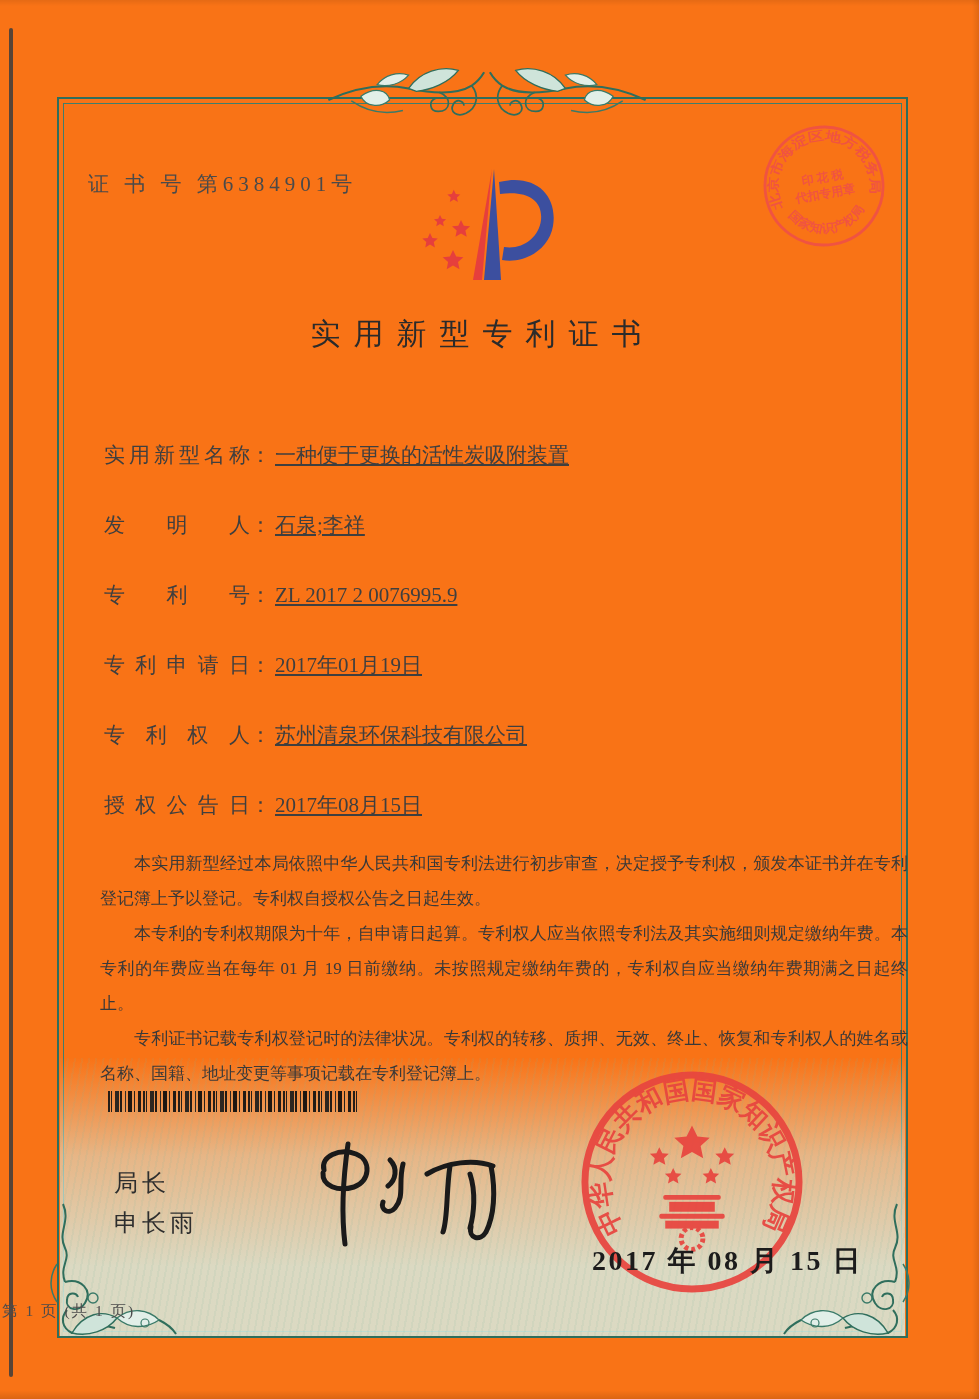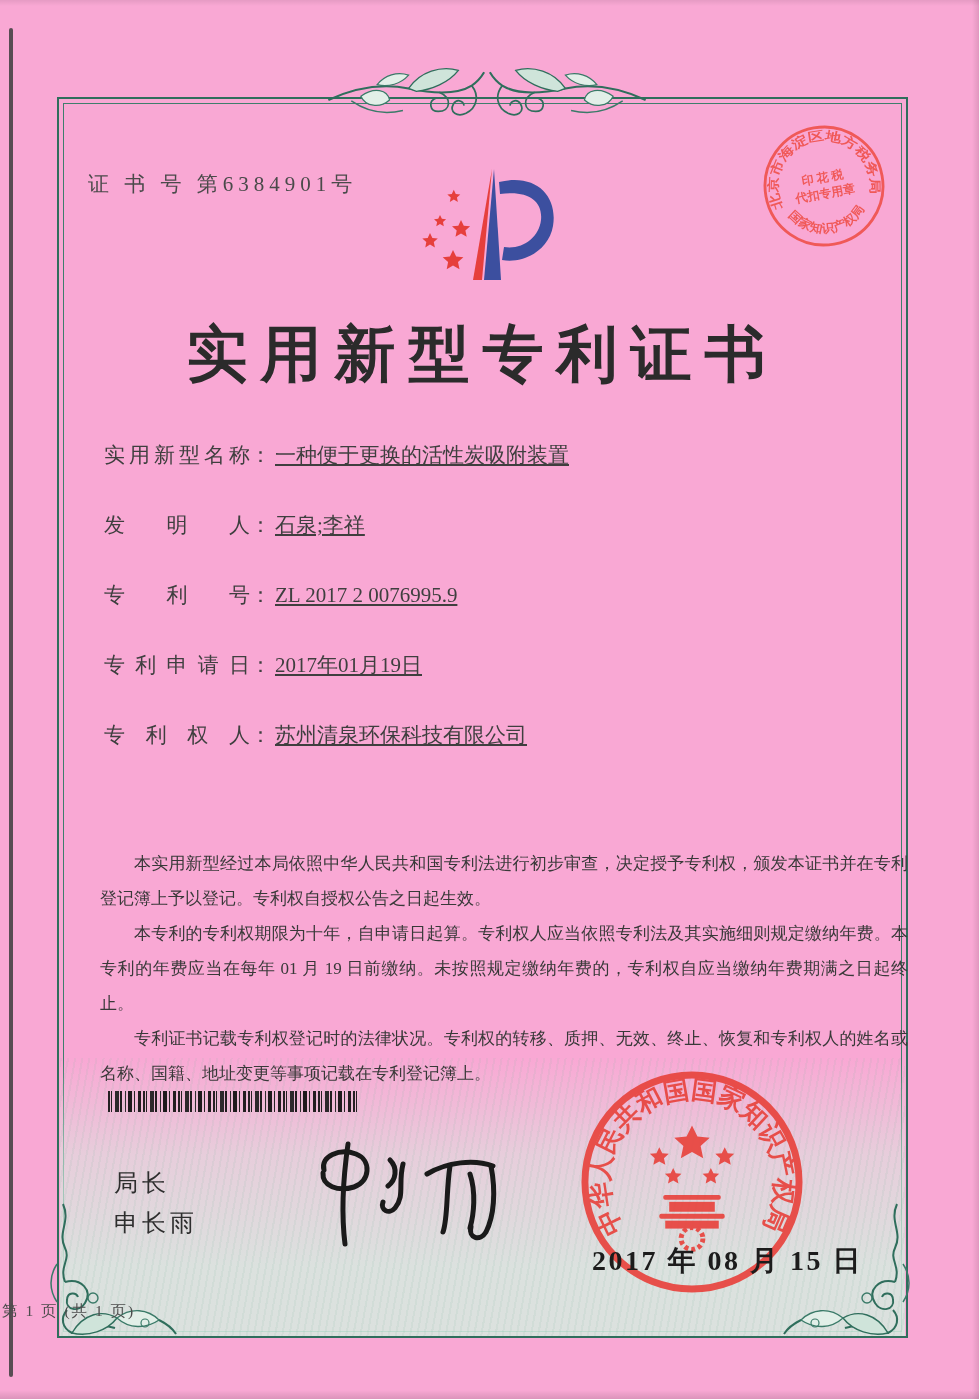--- a/index.html
+++ b/index.html
@@ -1,19 +1,19 @@
 <!DOCTYPE html>
 <html><head>
 <meta charset="utf-8">
 <style>
   html,body{margin:0;padding:0;background:#ffffff;}
   .page{
     position:relative;
     width:979px;height:1399px;
-    background:#f9a8d4;
+    background:#f97316;
     overflow:hidden;
     font-family:"Liberation Serif", serif;
   }
   
   .scan-edge-left{position:absolute;left:9px;top:28px;bottom:22px;width:4px;background:#3c3c3c;border-radius:2px;opacity:.85;}
   .scan-edge-right{position:absolute;right:0;top:0;bottom:0;width:7px;background:linear-gradient(90deg,rgba(0,0,0,0),rgba(0,0,0,.10));}
   .scan-edge-bottom{position:absolute;left:0;right:0;bottom:0;height:9px;background:linear-gradient(0deg,rgba(0,0,0,.12),rgba(0,0,0,0));}
   .scan-edge-top{position:absolute;left:0;right:0;top:0;height:6px;background:linear-gradient(180deg,rgba(0,0,0,.08),rgba(0,0,0,0));}
 
   
@@ -36,21 +36,21 @@
 
   .cert-no{
     position:absolute;left:88px;top:170px;
     font-size:21px;color:#4a4a4a;letter-spacing:5px;z-index:3;
   }
   .logo{position:absolute;left:398px;top:152px;z-index:3;}
   .tax-stamp{position:absolute;left:757px;top:119px;z-index:4;transform:rotate(-10deg);opacity:.88;}
 
   .title{
     position:absolute;left:57px;top:314px;width:851px;
-    text-align:center;font-size:61px;font-weight:700;color:#2b2b2b;
+    text-align:center;font-size:30px;font-weight:400;color:#2b2b2b;
     letter-spacing:13px;z-index:3;
   }
 
   .fields{position:absolute;left:104px;top:441px;width:760px;z-index:3;color:#3f3f3f;}
   .field-row{height:28px;line-height:28px;margin-bottom:42px;font-size:21px;white-space:nowrap;text-decoration:underline;}
   .field-label{display:inline-block;width:146px;text-align:justify;text-align-last:justify;vertical-align:top;}
   .field-colon{display:inline-block;margin-right:4px;}
 
   .body-text{
     position:absolute;left:100px;top:846px;width:808px;z-index:3;
@@ -179,20 +179,23 @@
       <span class="field-label">发明人</span><span class="field-colon">：</span><span>石泉;李祥</span>
     </div>
     <div class="field-row">
       <span class="field-label">专利号</span><span class="field-colon">：</span><span>ZL 2017 2 0076995.9</span>
     </div>
     <div class="field-row">
       <span class="field-label">专利申请日</span><span class="field-colon">：</span><span>2017年01月19日</span>
     </div>
     <div class="field-row">
       <span class="field-label">专利权人</span><span class="field-colon">：</span><span>苏州清泉环保科技有限公司</span>
+    </div>
+    <div class="field-row">
+      <span class="field-label">授权公告日</span><span class="field-colon">：</span><span>2017年08月15日</span>
     </div>
   </div>
 
   <div class="body-text">
     <p>本实用新型经过本局依照中华人民共和国专利法进行初步审查，决定授予专利权，颁发本证书并在专利登记簿上予以登记。专利权自授权公告之日起生效。</p>
     <p>本专利的专利权期限为十年，自申请日起算。专利权人应当依照专利法及其实施细则规定缴纳年费。本专利的年费应当在每年 01 月 19 日前缴纳。未按照规定缴纳年费的，专利权自应当缴纳年费期满之日起终止。</p>
     <p>专利证书记载专利权登记时的法律状况。专利权的转移、质押、无效、终止、恢复和专利权人的姓名或名称、国籍、地址变更等事项记载在专利登记簿上。</p>
   </div>
 
   <div class="barcode"></div>

